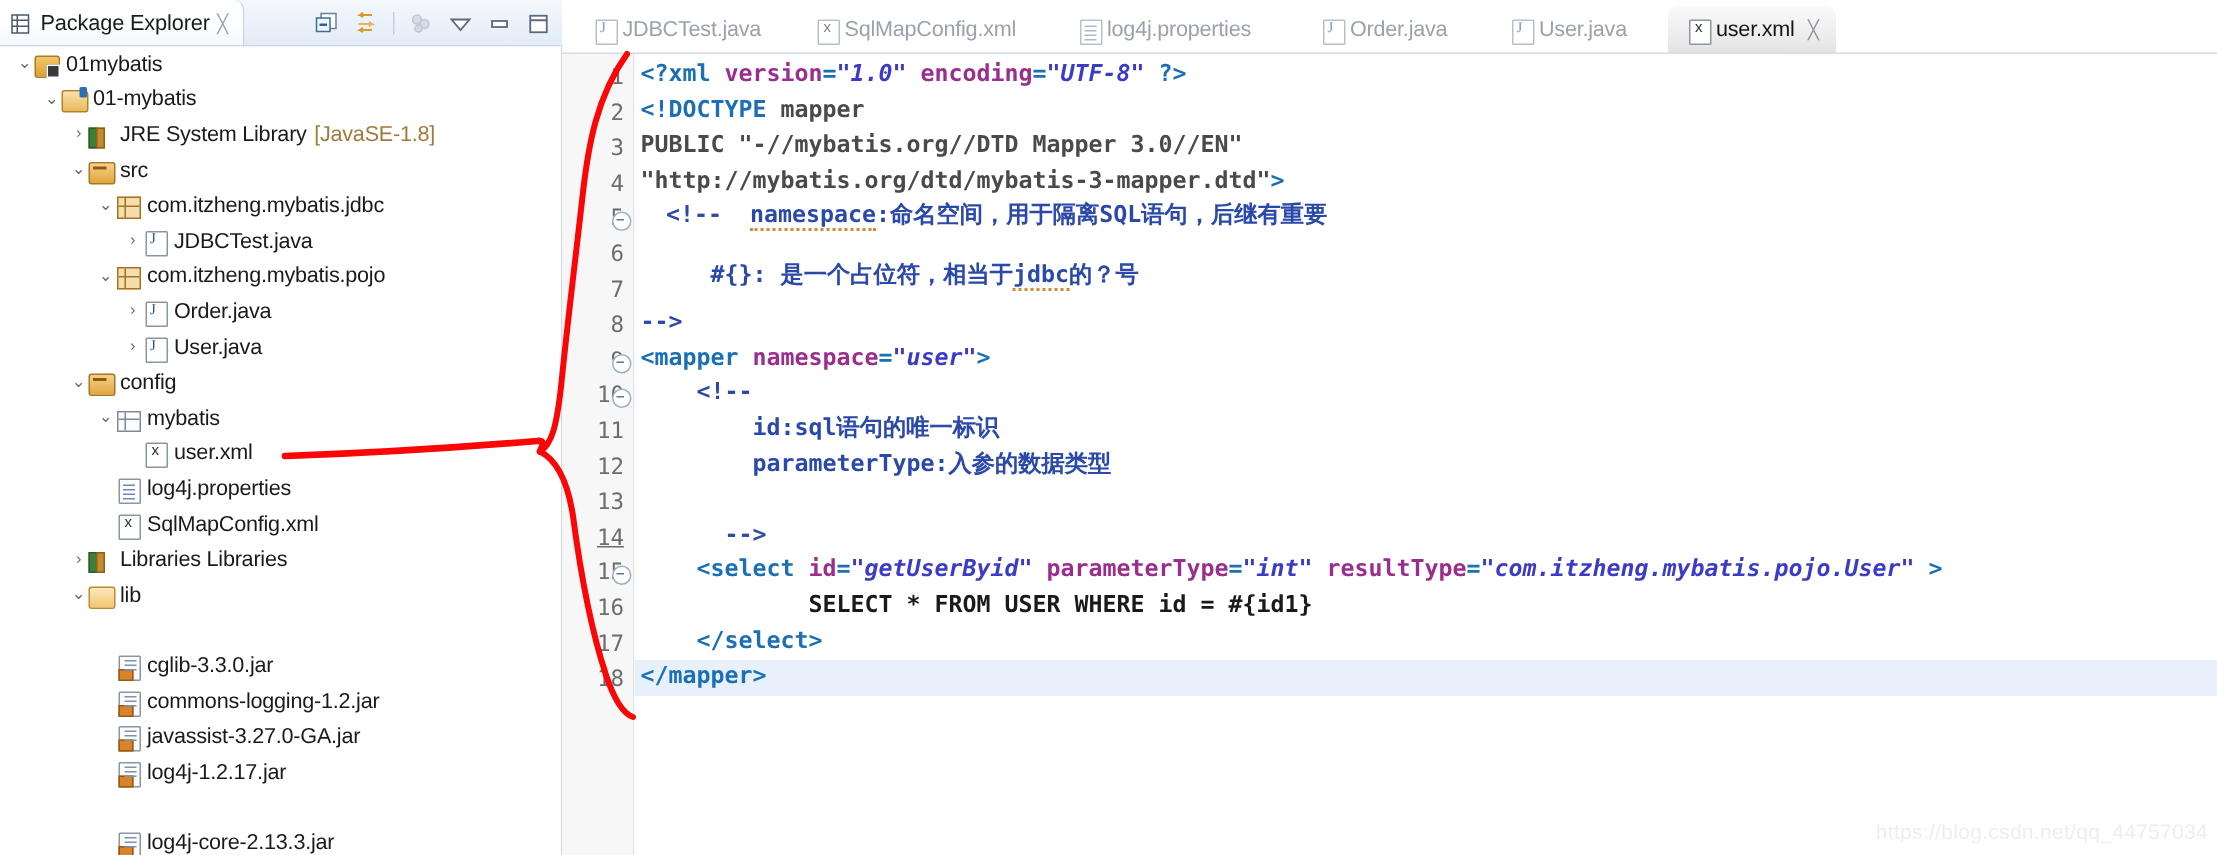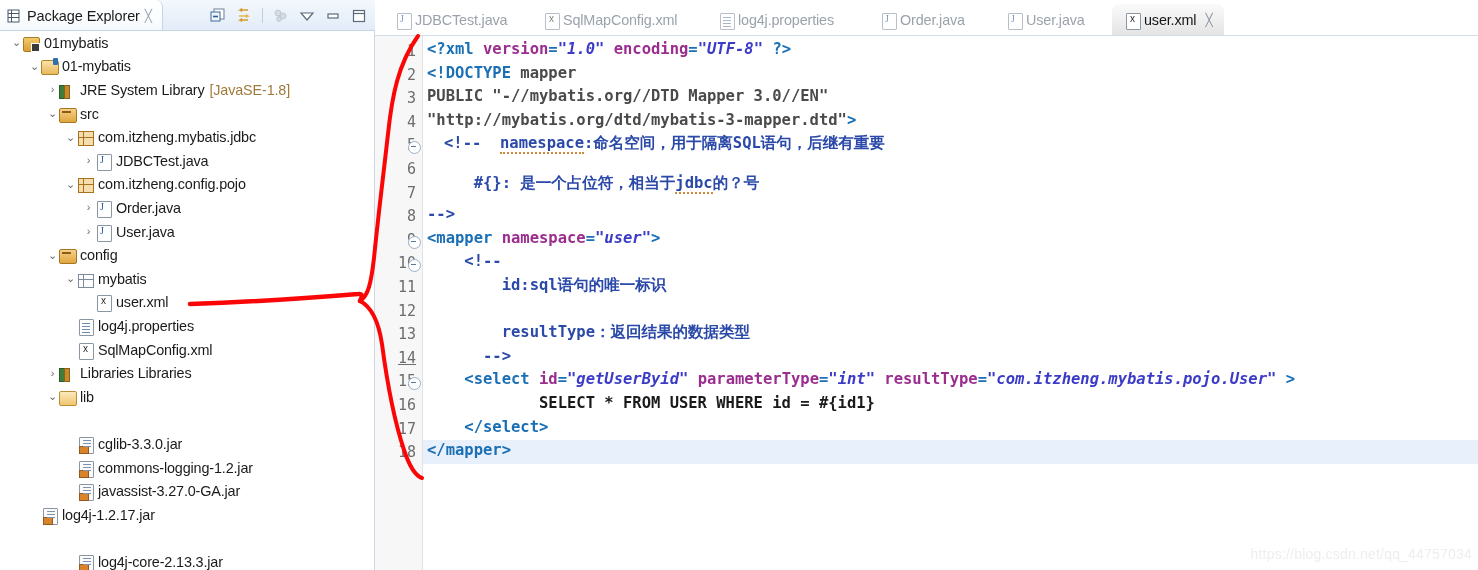--- a/index.html
+++ b/index.html
@@ -240,21 +240,21 @@
           <span class="ic">
             <span class="ic-java" style="position: absolute;"></span>
           </span>
           <span class="lbl">JDBCTest.java</span>
         </div>
         <div class="row" style="padding-left: 64px; top: 141.6px; position: absolute; left: 0px; right: 0px;">
           <span class="twisty">⌄</span>
           <span class="ic">
             <span class="ic-pkg" style="position: absolute;"></span>
           </span>
-          <span class="lbl">com.itzheng.config.pojo</span>
+          <span class="lbl">com.itzheng.mybatis.pojo</span>
         </div>
         <div class="row" style="padding-left: 82px; top: 165.2px; position: absolute; left: 0px; right: 0px;">
           <span class="twisty">›</span>
           <span class="ic">
             <span class="ic-java" style="position: absolute;"></span>
           </span>
           <span class="lbl">Order.java</span>
         </div>
         <div class="row" style="padding-left: 82px; top: 188.8px; position: absolute; left: 0px; right: 0px;">
           <span class="twisty">›</span>
@@ -327,21 +327,21 @@
           </span>
           <span class="lbl">commons-logging-1.2.jar</span>
         </div>
         <div class="row" style="padding-left: 64px; top: 448.4px; position: absolute; left: 0px; right: 0px;">
           <span class="twisty"></span>
           <span class="ic">
             <span class="ic-jar" style="position: absolute;"></span>
           </span>
           <span class="lbl">javassist-3.27.0-GA.jar</span>
         </div>
-        <div class="row" style="padding-left: 28px; top: 472px; position: absolute; left: 0px; right: 0px;">
+        <div class="row" style="padding-left: 64px; top: 472px; position: absolute; left: 0px; right: 0px;">
           <span class="twisty"></span>
           <span class="ic">
             <span class="ic-jar" style="position: absolute;"></span>
           </span>
           <span class="lbl">log4j-1.2.17.jar</span>
         </div>
         <div class="row" style="padding-left: 64px; top: 519.2px; position: absolute; left: 0px; right: 0px;">
           <span class="twisty"></span>
           <span class="ic">
             <span class="ic-jar" style="position: absolute;"></span>
@@ -427,21 +427,21 @@
         <div class="cl" style="top: 25.6px; left: 4px;"><span class="t-tag">&lt;!DOCTYPE</span> <span class="t-dtd">mapper</span></div>
         <div class="cl" style="top: 49.2px; left: 4px;"><span class="t-dtd">PUBLIC </span><span class="t-dtd">"-//mybatis.org//DTD Mapper 3.0//EN"</span></div>
         <div class="cl" style="top: 72.8px; left: 4px;"><span class="t-dtd">"http://mybatis.org/dtd/mybatis-3-mapper.dtd"</span><span class="t-tag">&gt;</span></div>
         <div class="cl" style="top: 96.4px; left: 21px;"><span class="t-cmt">&lt;!--  </span><span class="t-cmt squig">namespace</span><span class="t-cmt">:</span><span class="t-cmt cn">命名空间，用于隔离</span><span class="t-cmt">SQL</span><span class="t-cmt cn">语句，后继有重要</span></div>
         <div class="cl" style="top: 136px; left: 4px;"><span class="t-cmt">     #{}: </span><span class="t-cmt cn">是一个占位符，相当于</span><span class="t-cmt squig">jdbc</span><span class="t-cmt cn">的？号</span></div>
         <div class="cl" style="top: 143.6px; left: 4px;">&nbsp;</div>
         <div class="cl" style="top: 167.2px; left: 4px;"><span class="t-cmt">--&gt;</span></div>
         <div class="cl" style="top: 190.8px; left: 4px;"><span class="t-tag">&lt;mapper </span><span class="t-attr">namespace</span><span class="t-tag">=</span><span class="t-val">"user"</span><span class="t-tag">&gt;</span></div>
         <div class="cl" style="top: 214.4px; left: 4px;"><span class="t-cmt">    &lt;!--</span></div>
         <div class="cl" style="top: 238px; left: 4px;"><span class="t-cmt">        id:sql</span><span class="t-cmt cn">语句的唯一标识</span></div>
-        <div class="cl" style="top: 285.2px; left: 4px;"><span class="t-cmt">        resultType</span><span class="t-cmt cn">：返回结果的数据类型</span></div>
+        <div class="cl" style="top: 261.6px; left: 4px;"><span class="t-cmt">        parameterType:</span><span class="t-cmt cn">入参的数据类型</span></div>
         <div class="cl" style="top: 308.8px; left: 4px;"><span class="t-cmt">      --&gt;</span></div>
         <div class="cl" style="top: 332.4px; left: 4px;"><span class="t-tag">    &lt;select </span><span class="t-attr">id</span><span class="t-tag">=</span><span class="t-val">"getUserByid"</span> <span class="t-attr">parameterType</span><span class="t-tag">=</span><span class="t-val">"int"</span> <span class="t-attr">resultType</span><span class="t-tag">=</span><span class="t-val">"com.itzheng.mybatis.pojo.User"</span> <span class="t-tag">&gt;</span></div>
         <div class="cl" style="top: 356px; left: 4px;"><span class="t-txt">            SELECT * FROM USER WHERE id = #{id1}</span></div>
         <div class="cl" style="top: 379.6px; left: 4px;"><span class="t-tag">    &lt;/select&gt;</span></div>
         <div id="line18-hl" style="position: absolute; top: 404.2px;"></div>
         <div class="cl" style="top: 403.2px; left: 4px;"><span class="t-tag">&lt;/mapper&gt;</span></div>
       </div>
   </div>
 
   <svg id="annot" viewBox="0 0 1478 570">

